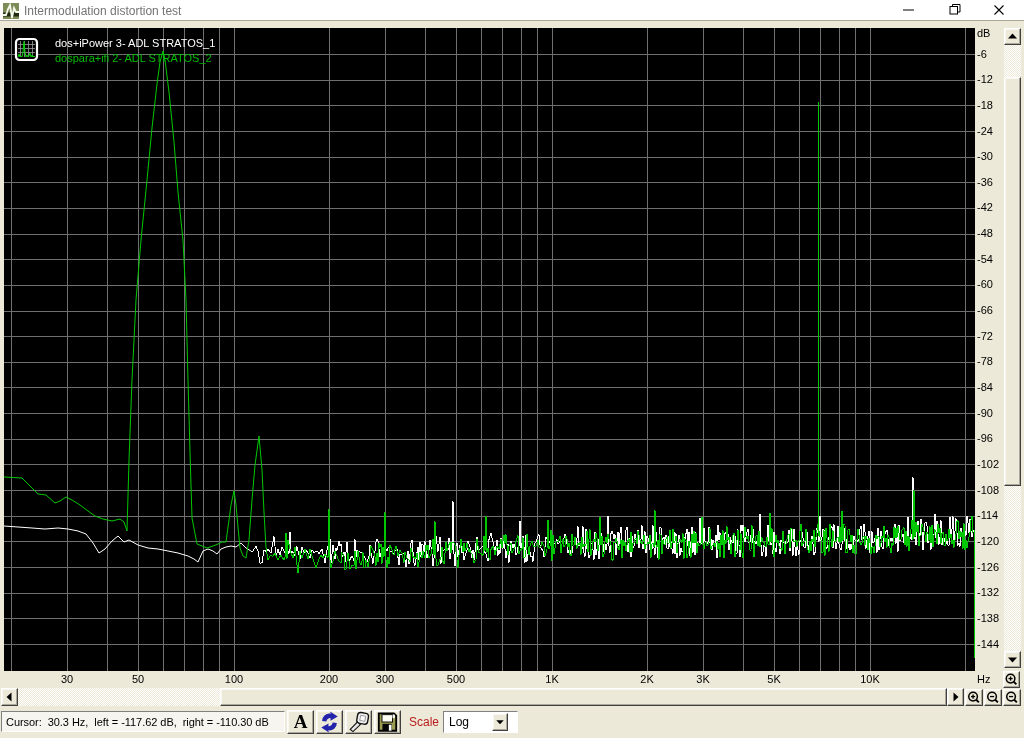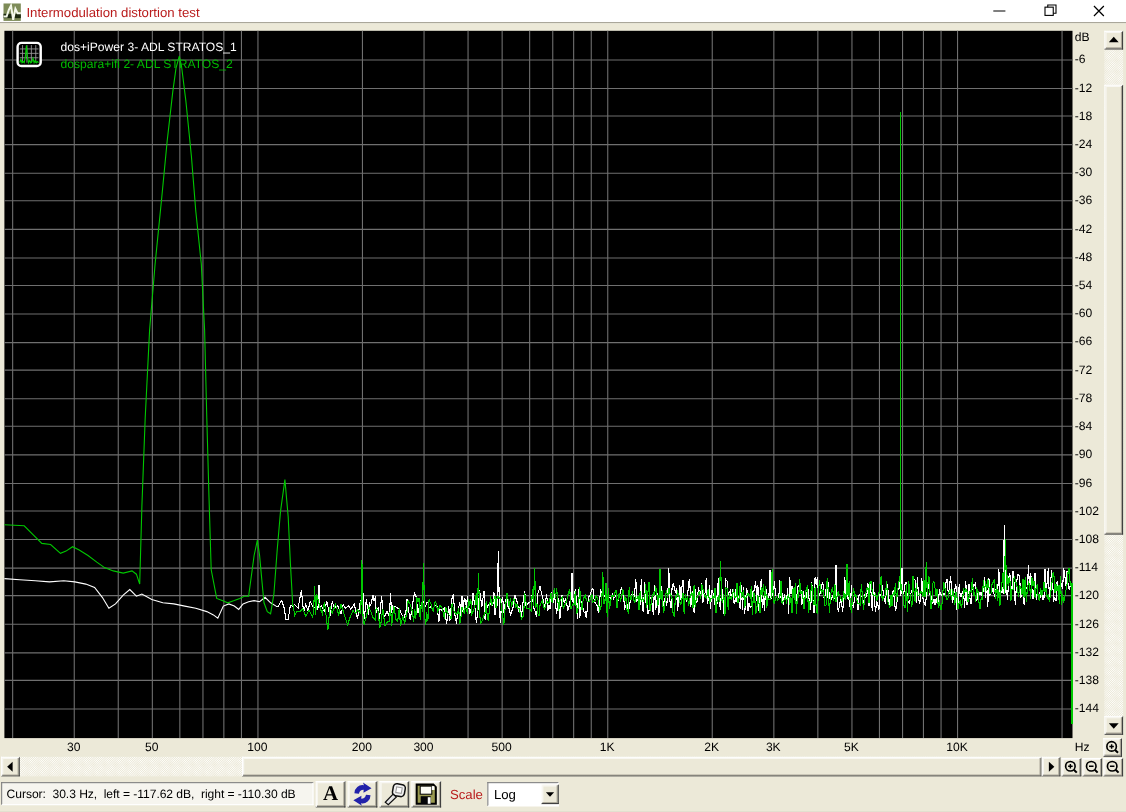--- a/index.html
+++ b/index.html
@@ -6,21 +6,21 @@
 .hatch{background-color:#ece9d8;background-image:linear-gradient(45deg,#fff 25%,transparent 25%,transparent 75%,#fff 75%),linear-gradient(45deg,#fff 25%,transparent 25%,transparent 75%,#fff 75%);background-size:2px 2px;background-position:0 0,1px 1px}
 </style></head>
 <body>
 
 <div style="position:absolute;left:0;top:0;width:1024px;height:21px;background:#ffffff;border-bottom:1px solid #aaa79a"></div>
 <svg style="position:absolute;left:3px;top:3px" width="16" height="16" viewBox="0 0 16 16">
 <rect width="16" height="16" fill="#7d8b57"></rect>
 <rect x="0" y="9.5" width="16" height="4" fill="#1d2a10"></rect>
 <polyline points="0,12 3,12 5,6 7,2 9,15 11,5 13,9 16,9" fill="none" stroke="#f4f8ea" stroke-width="1.8"></polyline>
 </svg>
-<div style="position:absolute;left:24px;top:4px;font-size:12px;color:#b91c1c">Intermodulation distortion test</div>
+<div style="position:absolute;left:24px;top:4px;font-size:12px;color:#737373">Intermodulation distortion test</div>
 <svg style="position:absolute;left:898px;top:0" width="120" height="20" viewBox="0 0 120 20">
 <line x1="5" y1="10" x2="16" y2="10" stroke="#000" stroke-width="1"></line>
 <rect x="52" y="6.5" width="7.5" height="7.5" fill="none" stroke="#000" stroke-width="1"></rect>
 <path d="M54.5 6.5 V4.5 H62 V12 H59.5" fill="none" stroke="#000" stroke-width="1"></path>
 <path d="M96.5 5.5 L105.5 14.5 M105.5 5.5 L96.5 14.5" stroke="#000" stroke-width="1.1"></path>
 </svg>
 
 <svg width="1024" height="738" viewBox="0 0 1024 738" xmlns="http://www.w3.org/2000/svg" style="position:absolute;left:0;top:0" font-family="Liberation Sans, sans-serif" font-size="11">
 <rect x="4" y="28" width="971" height="643" fill="#000000"></rect>
 <g stroke="#6f6f6f" stroke-width="1">
@@ -198,17 +198,17 @@
 <path d="M3 20 L10.8 12 L14 14.8 L6 22.5 Z" fill="#e5e5e5" stroke="#111" stroke-width="1.2"></path>
 </svg></div>
 <div style="position:absolute;left:374px;top:710px;width:27px;height:24px;background:#ece9d8;border-top:1px solid #fff;border-left:1px solid #fff;border-right:1px solid #404040;border-bottom:1px solid #404040;box-shadow:inset -1px -1px 0 #aca899,inset 1px 1px 0 #f8f7f2"><svg width="100%" height="100%" viewBox="0 0 24 24">
 <path d="M2.5 2.5 H19 L21.5 5 V21.5 H2.5 Z" fill="#9a9a50" stroke="#000" stroke-width="2"></path>
 <rect x="6" y="4" width="11.5" height="8" fill="#fdfdf6" stroke="#000" stroke-width="1"></rect>
 <rect x="6.5" y="14" width="10" height="7.5" fill="#050508"></rect>
 <rect x="13.5" y="15" width="2.8" height="6.5" fill="#fff"></rect>
 <rect x="17.5" y="4" width="2.6" height="3.8" fill="#fff"></rect>
 </svg></div>
 <div style="position:absolute;left:409px;top:715px;font-size:12px;color:#b91c1c">Scale</div>
-<div style="position:absolute;left:443px;top:711px;width:65px;height:22px;background:#fff;
+<div style="position:absolute;left:443px;top:711px;width:75px;height:22px;background:#fff;
  border-top:1px solid #808080;border-left:1px solid #808080;border-right:1px solid #fff;border-bottom:1px solid #fff;
  font-size:12px;padding:3px 0 0 5px">Log</div>
 <div style="position:absolute;left:492px;top:713px;width:16px;height:18px;background:#ece9d8;border-top:1px solid #fff;border-left:1px solid #fff;border-right:1px solid #404040;border-bottom:1px solid #404040;box-shadow:inset -1px -1px 0 #aca899,inset 1px 1px 0 #f8f7f2"><svg width="100%" height="100%" viewBox="0 0 15 15">
       <path d="M3.5 5.5 L11.5 5.5 L7.5 10 Z" fill="#000"></path>
     </svg></div>
 </body></html>

